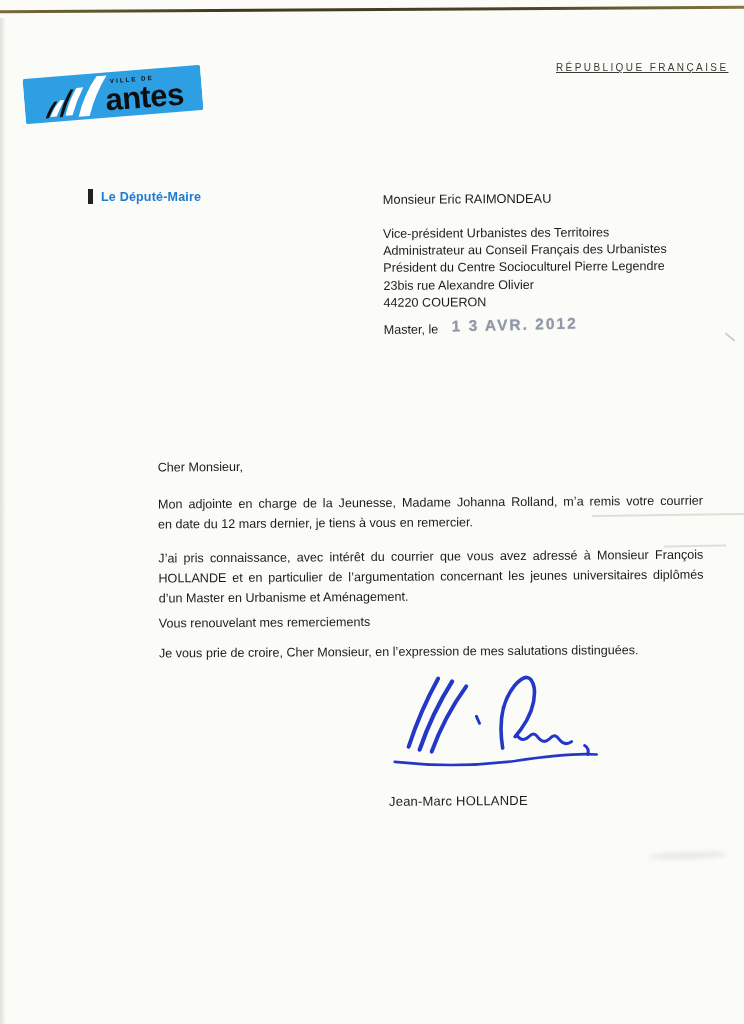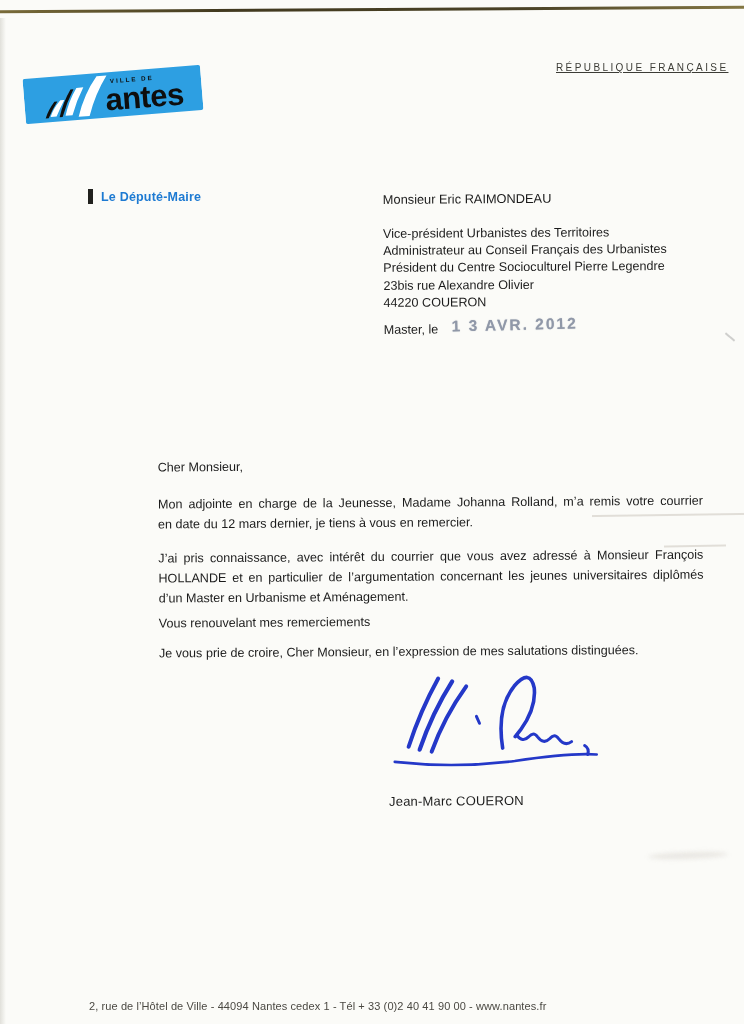--- a/index.html
+++ b/index.html
@@ -133,19 +133,18 @@
         <path d="M35,77 Q48,40 68,9" stroke-width="4.2"></path>
         <path d="M47,79 Q60,44 82,14" stroke-width="4"></path>
         <path d="M92,44 l3,7" stroke-width="3"></path>
         <path d="M118,76 Q112,36 130,14 Q146,-4 150,16 Q152,36 136,58 Q128,68 132,63" stroke-width="3.6"></path>
         <path d="M132,63 q6,8 12,2 q5,-6 9,0 q6,8 12,2 q5,-6 9,0 q6,8 13,3" stroke-width="3"></path>
         <path d="M200,74 q5,3 3,9" stroke-width="3"></path>
         <path d="M10,89 Q70,96 130,89 Q185,81 212,83" stroke-width="2.6"></path>
       </svg>
     </div>
 
-    <div class="signer-name">Jean-Marc COUERON</div>
+    <div class="signer-name">Jean-Marc HOLLANDE</div>
 
   </div>
 
-  <div class="footer-address">2, rue de l’Hôtel de Ville - 44094 Nantes cedex 1 - Tél + 33 (0)2 40 41 90 00 - www.nantes.fr</div>
 
 </div>
 
 </body></html>

